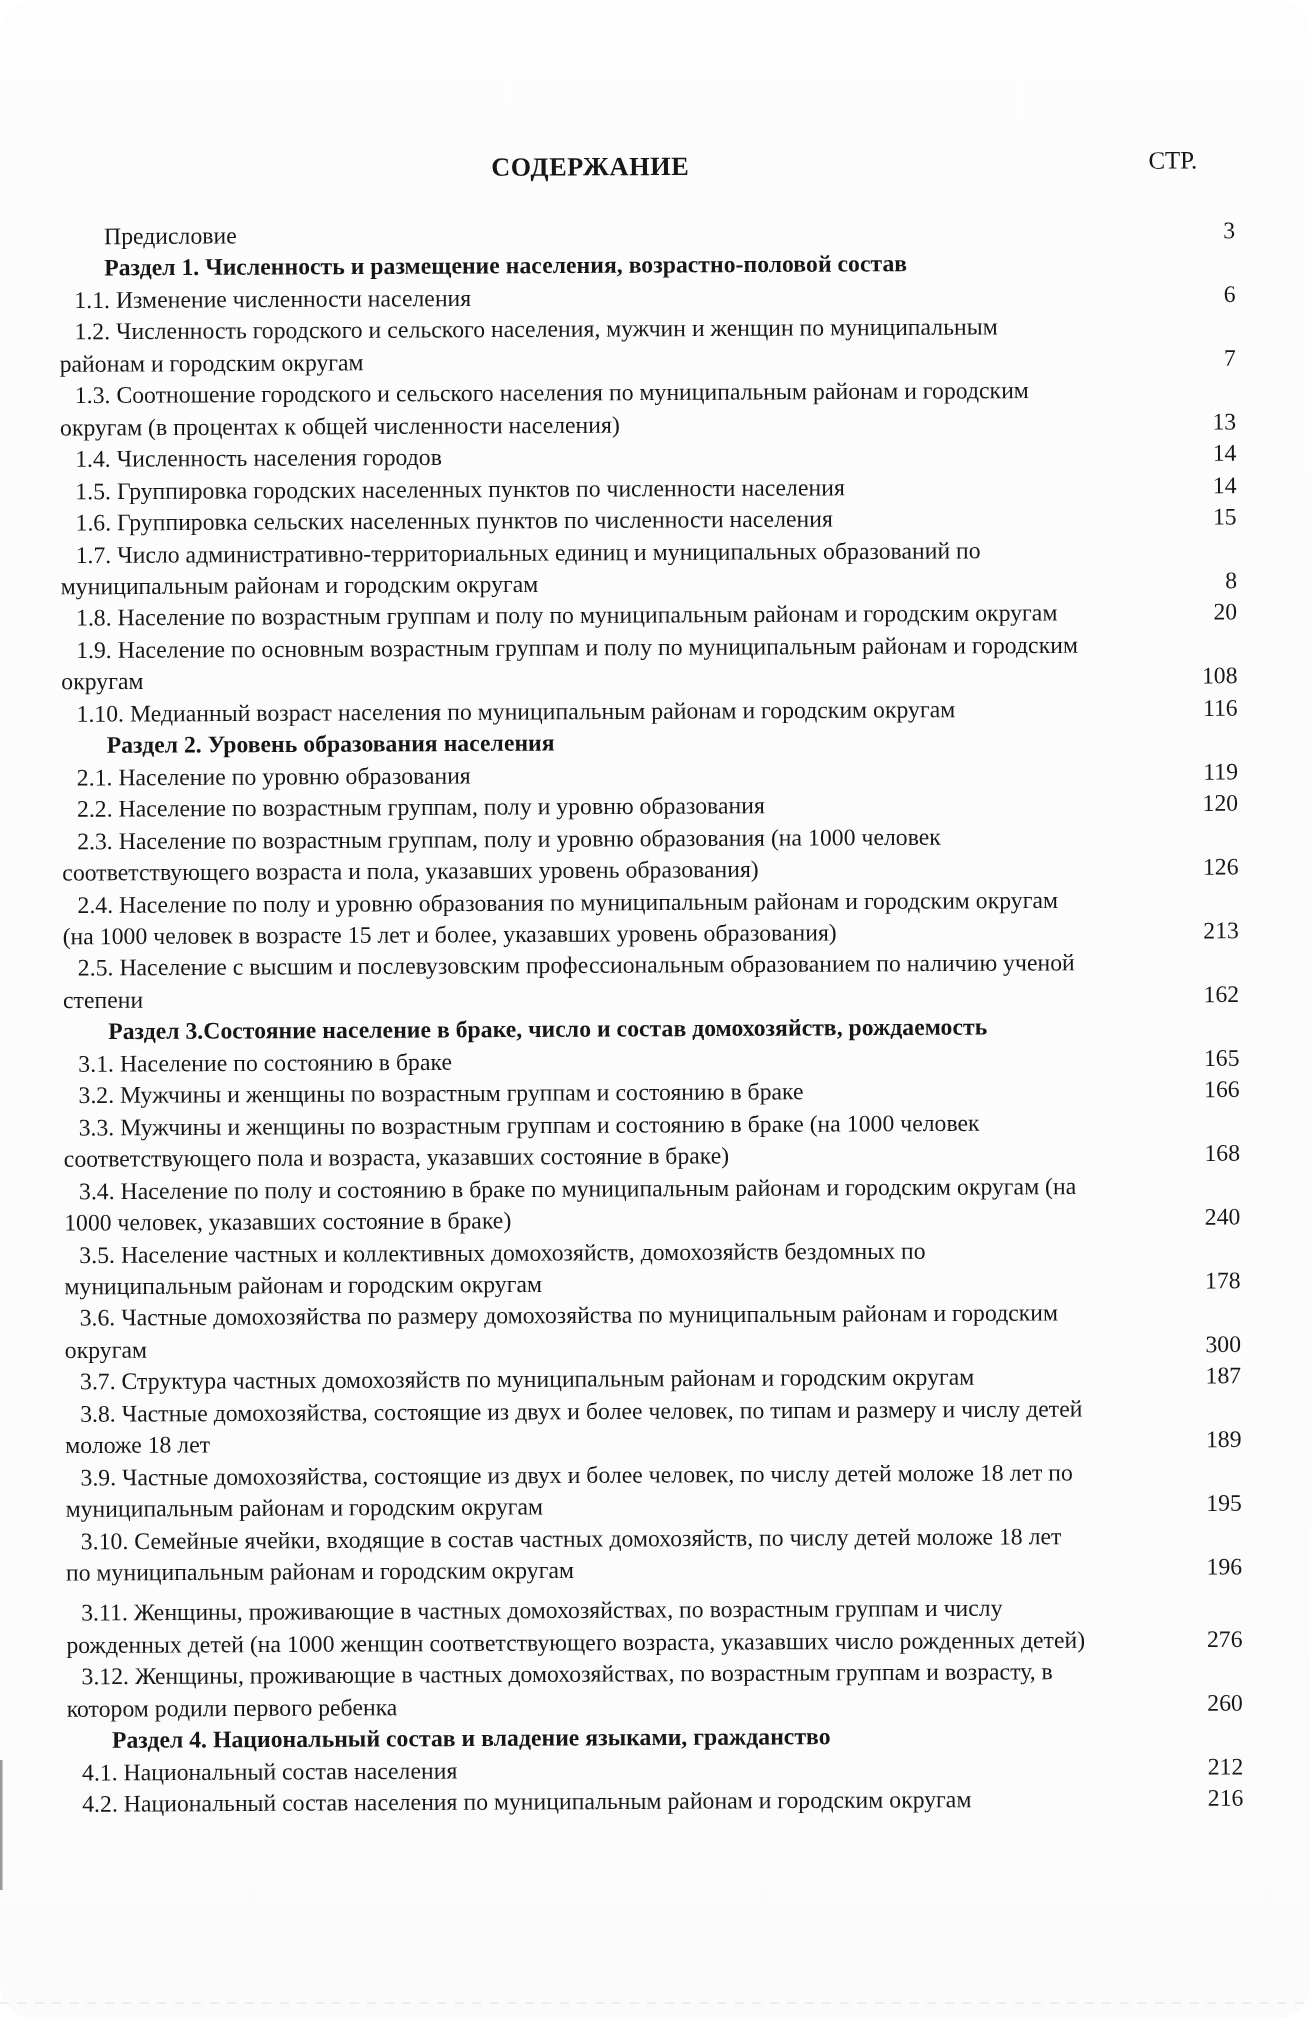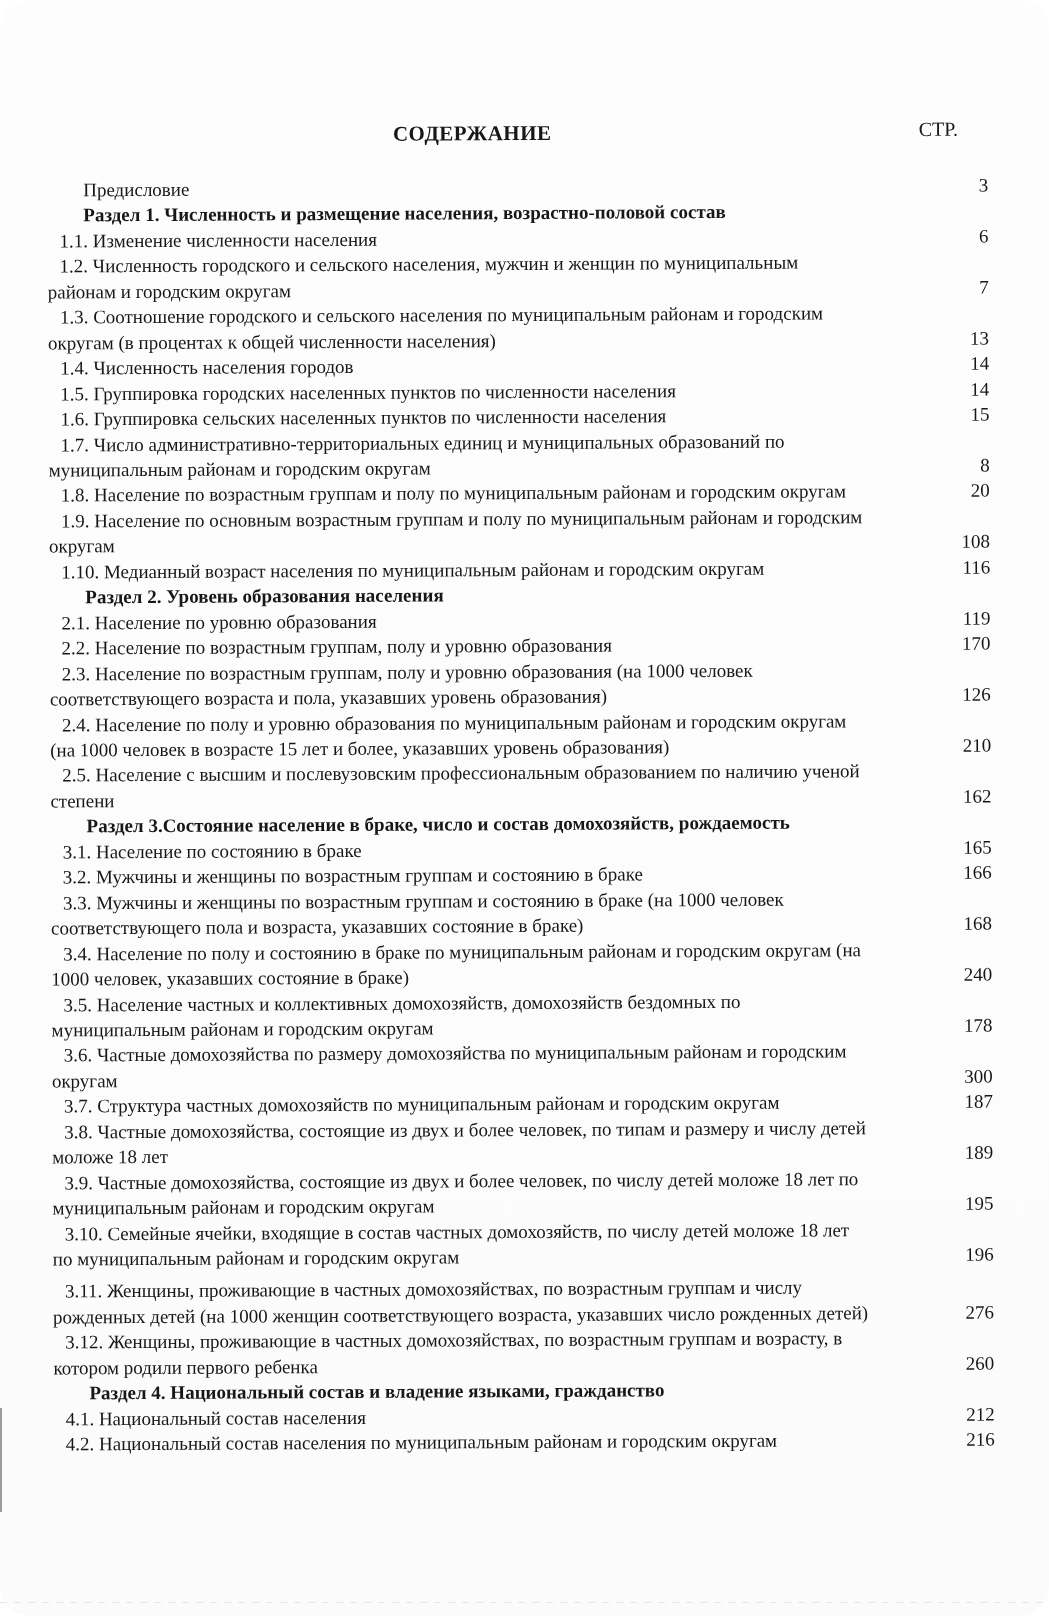--- a/index.html
+++ b/index.html
@@ -200,35 +200,35 @@
         <div class="row kind-item">
           <div class="entry-text">
             <div class="line first-line">2.1. Население по уровню образования</div>
           </div>
           <div class="entry-page">119</div>
         </div>
         <div class="row kind-item">
           <div class="entry-text">
             <div class="line first-line">2.2. Население по возрастным группам, полу и уровню образования</div>
           </div>
-          <div class="entry-page">170</div>
+          <div class="entry-page">120</div>
         </div>
         <div class="row kind-item">
           <div class="entry-text">
             <div class="line first-line">2.3. Население по возрастным группам, полу и уровню образования (на 1000 человек</div>
             <div class="line">соответствующего возраста и пола, указавших уровень образования)</div>
           </div>
           <div class="entry-page">126</div>
         </div>
         <div class="row kind-item">
           <div class="entry-text">
             <div class="line first-line">2.4. Население по полу и уровню образования по муниципальным районам и городским округам</div>
             <div class="line">(на 1000 человек в возрасте 15 лет и более, указавших уровень образования)</div>
           </div>
-          <div class="entry-page">210</div>
+          <div class="entry-page">213</div>
         </div>
         <div class="row kind-item">
           <div class="entry-text">
             <div class="line first-line">2.5. Население с высшим и послевузовским профессиональным образованием по наличию ученой</div>
             <div class="line">степени</div>
           </div>
           <div class="entry-page">162</div>
         </div>
         <div class="row kind-section">
           <div class="entry-text">

